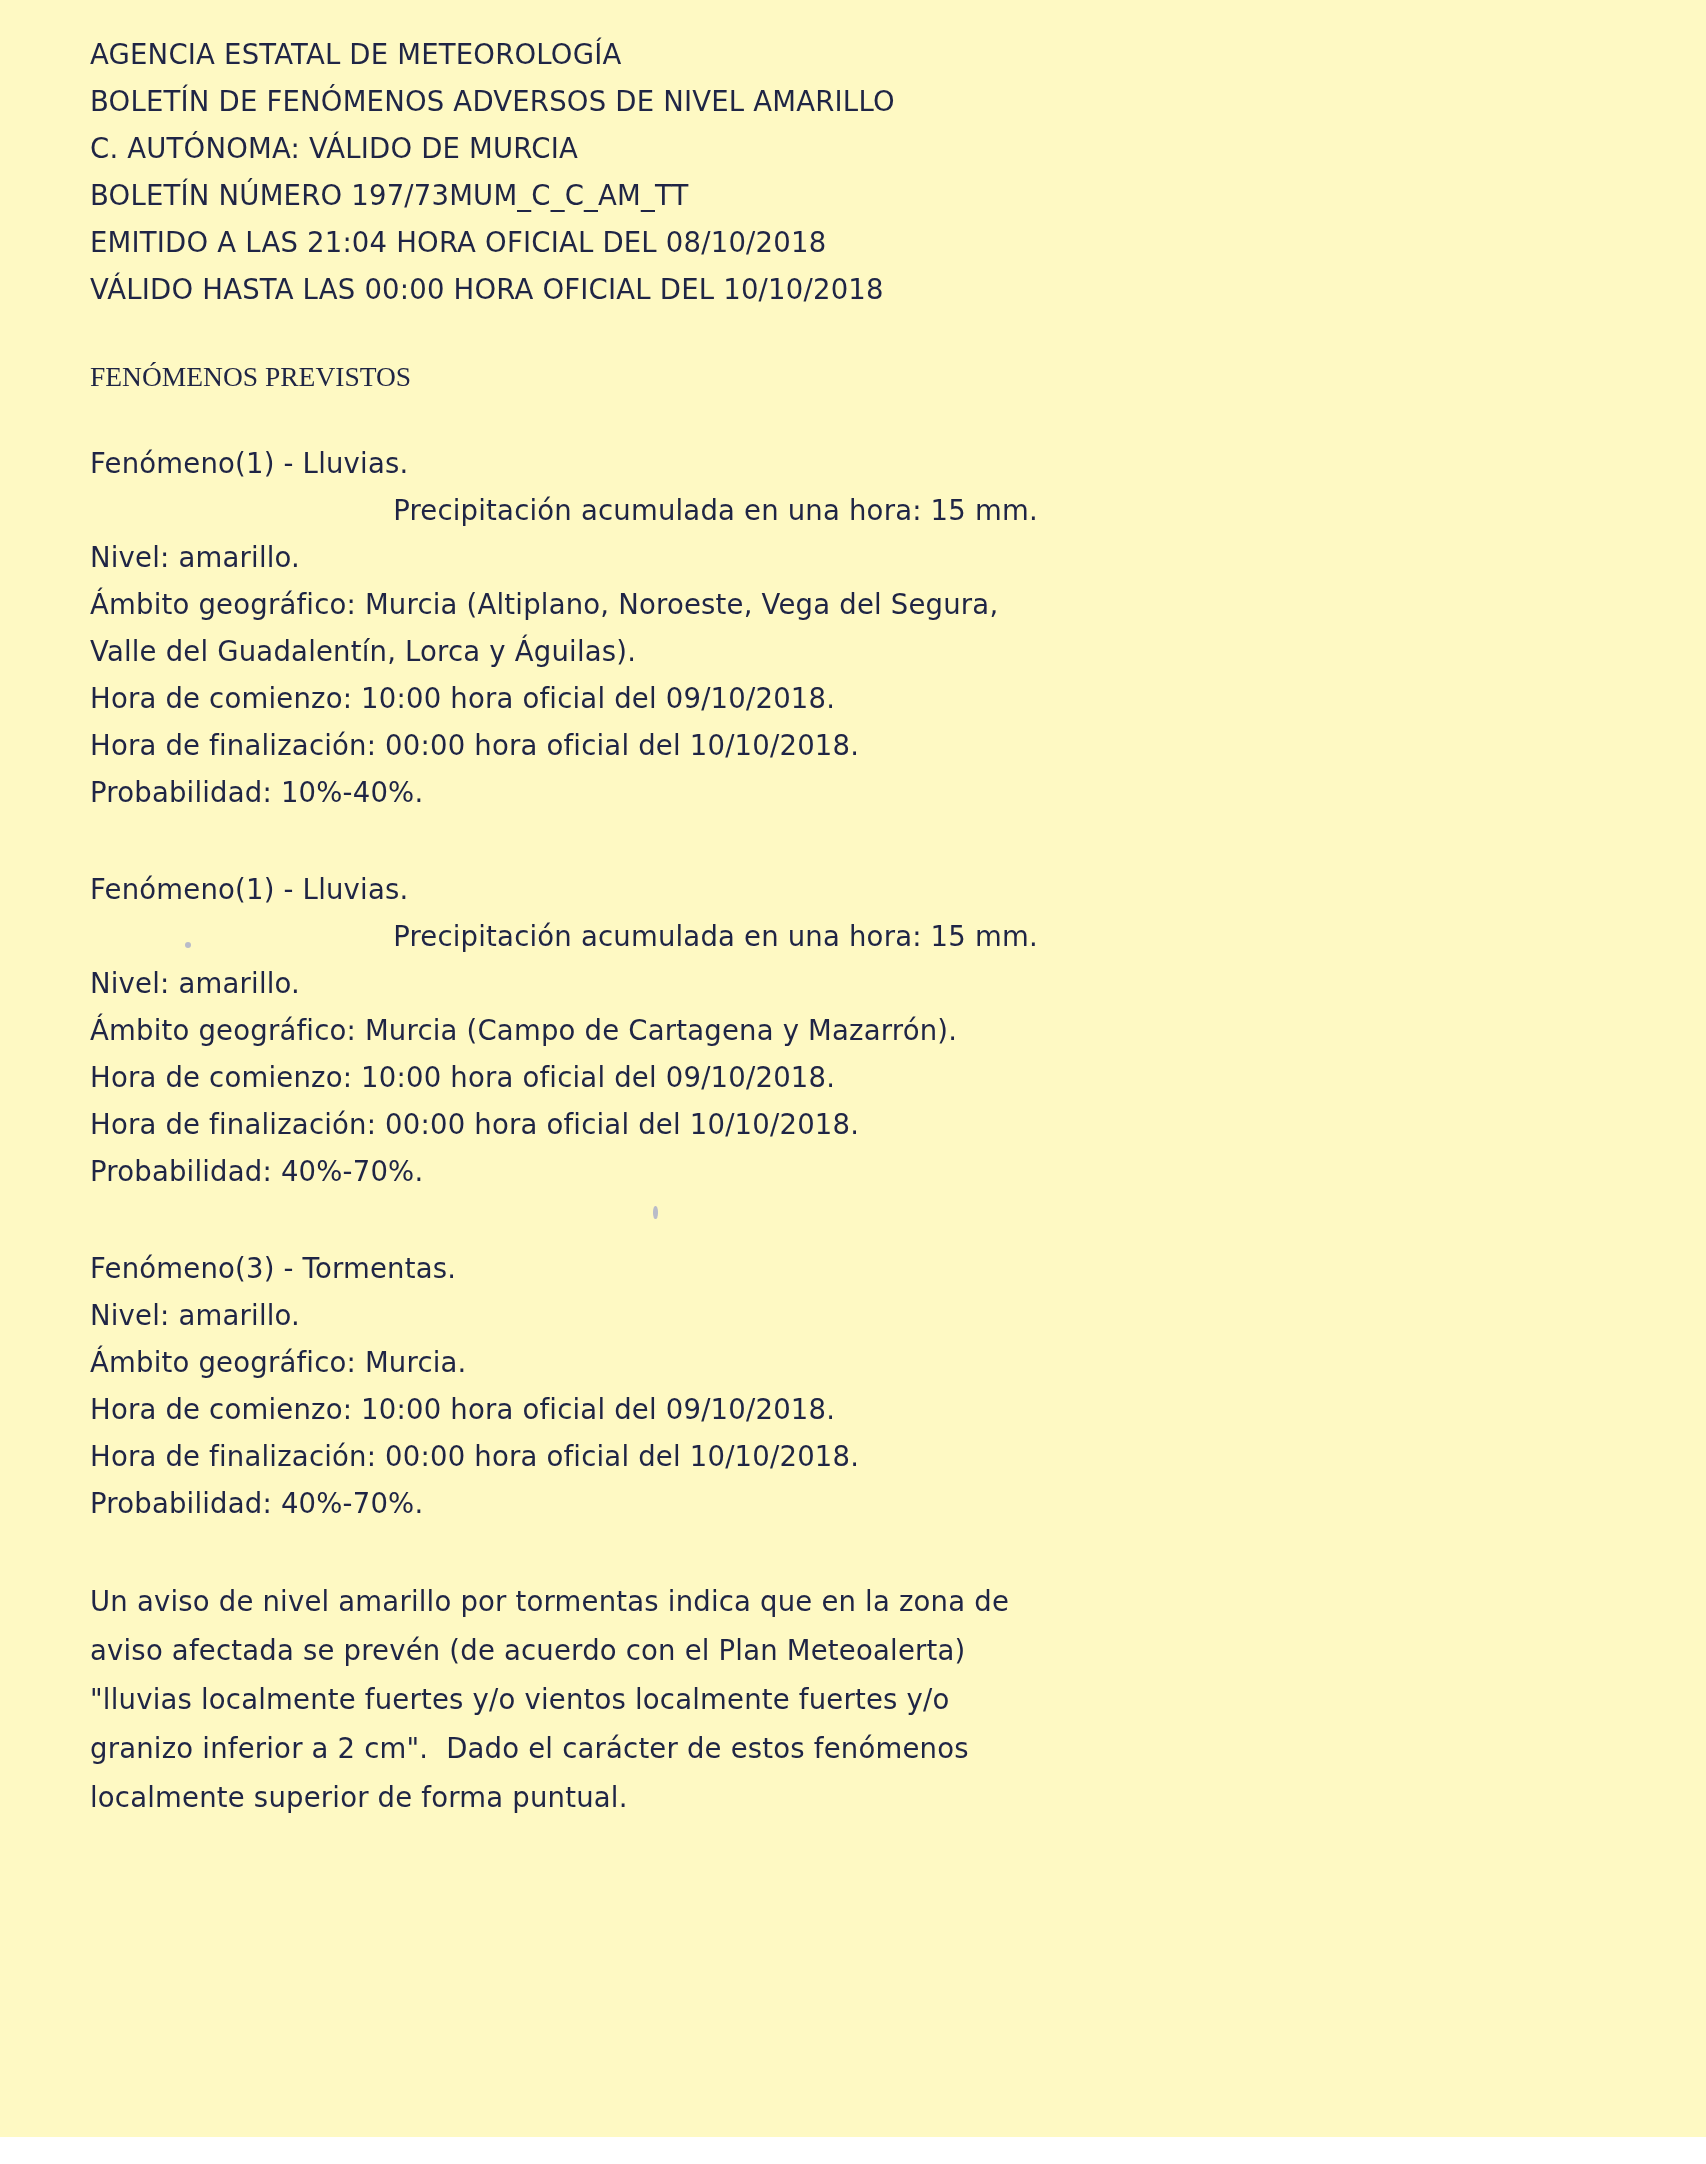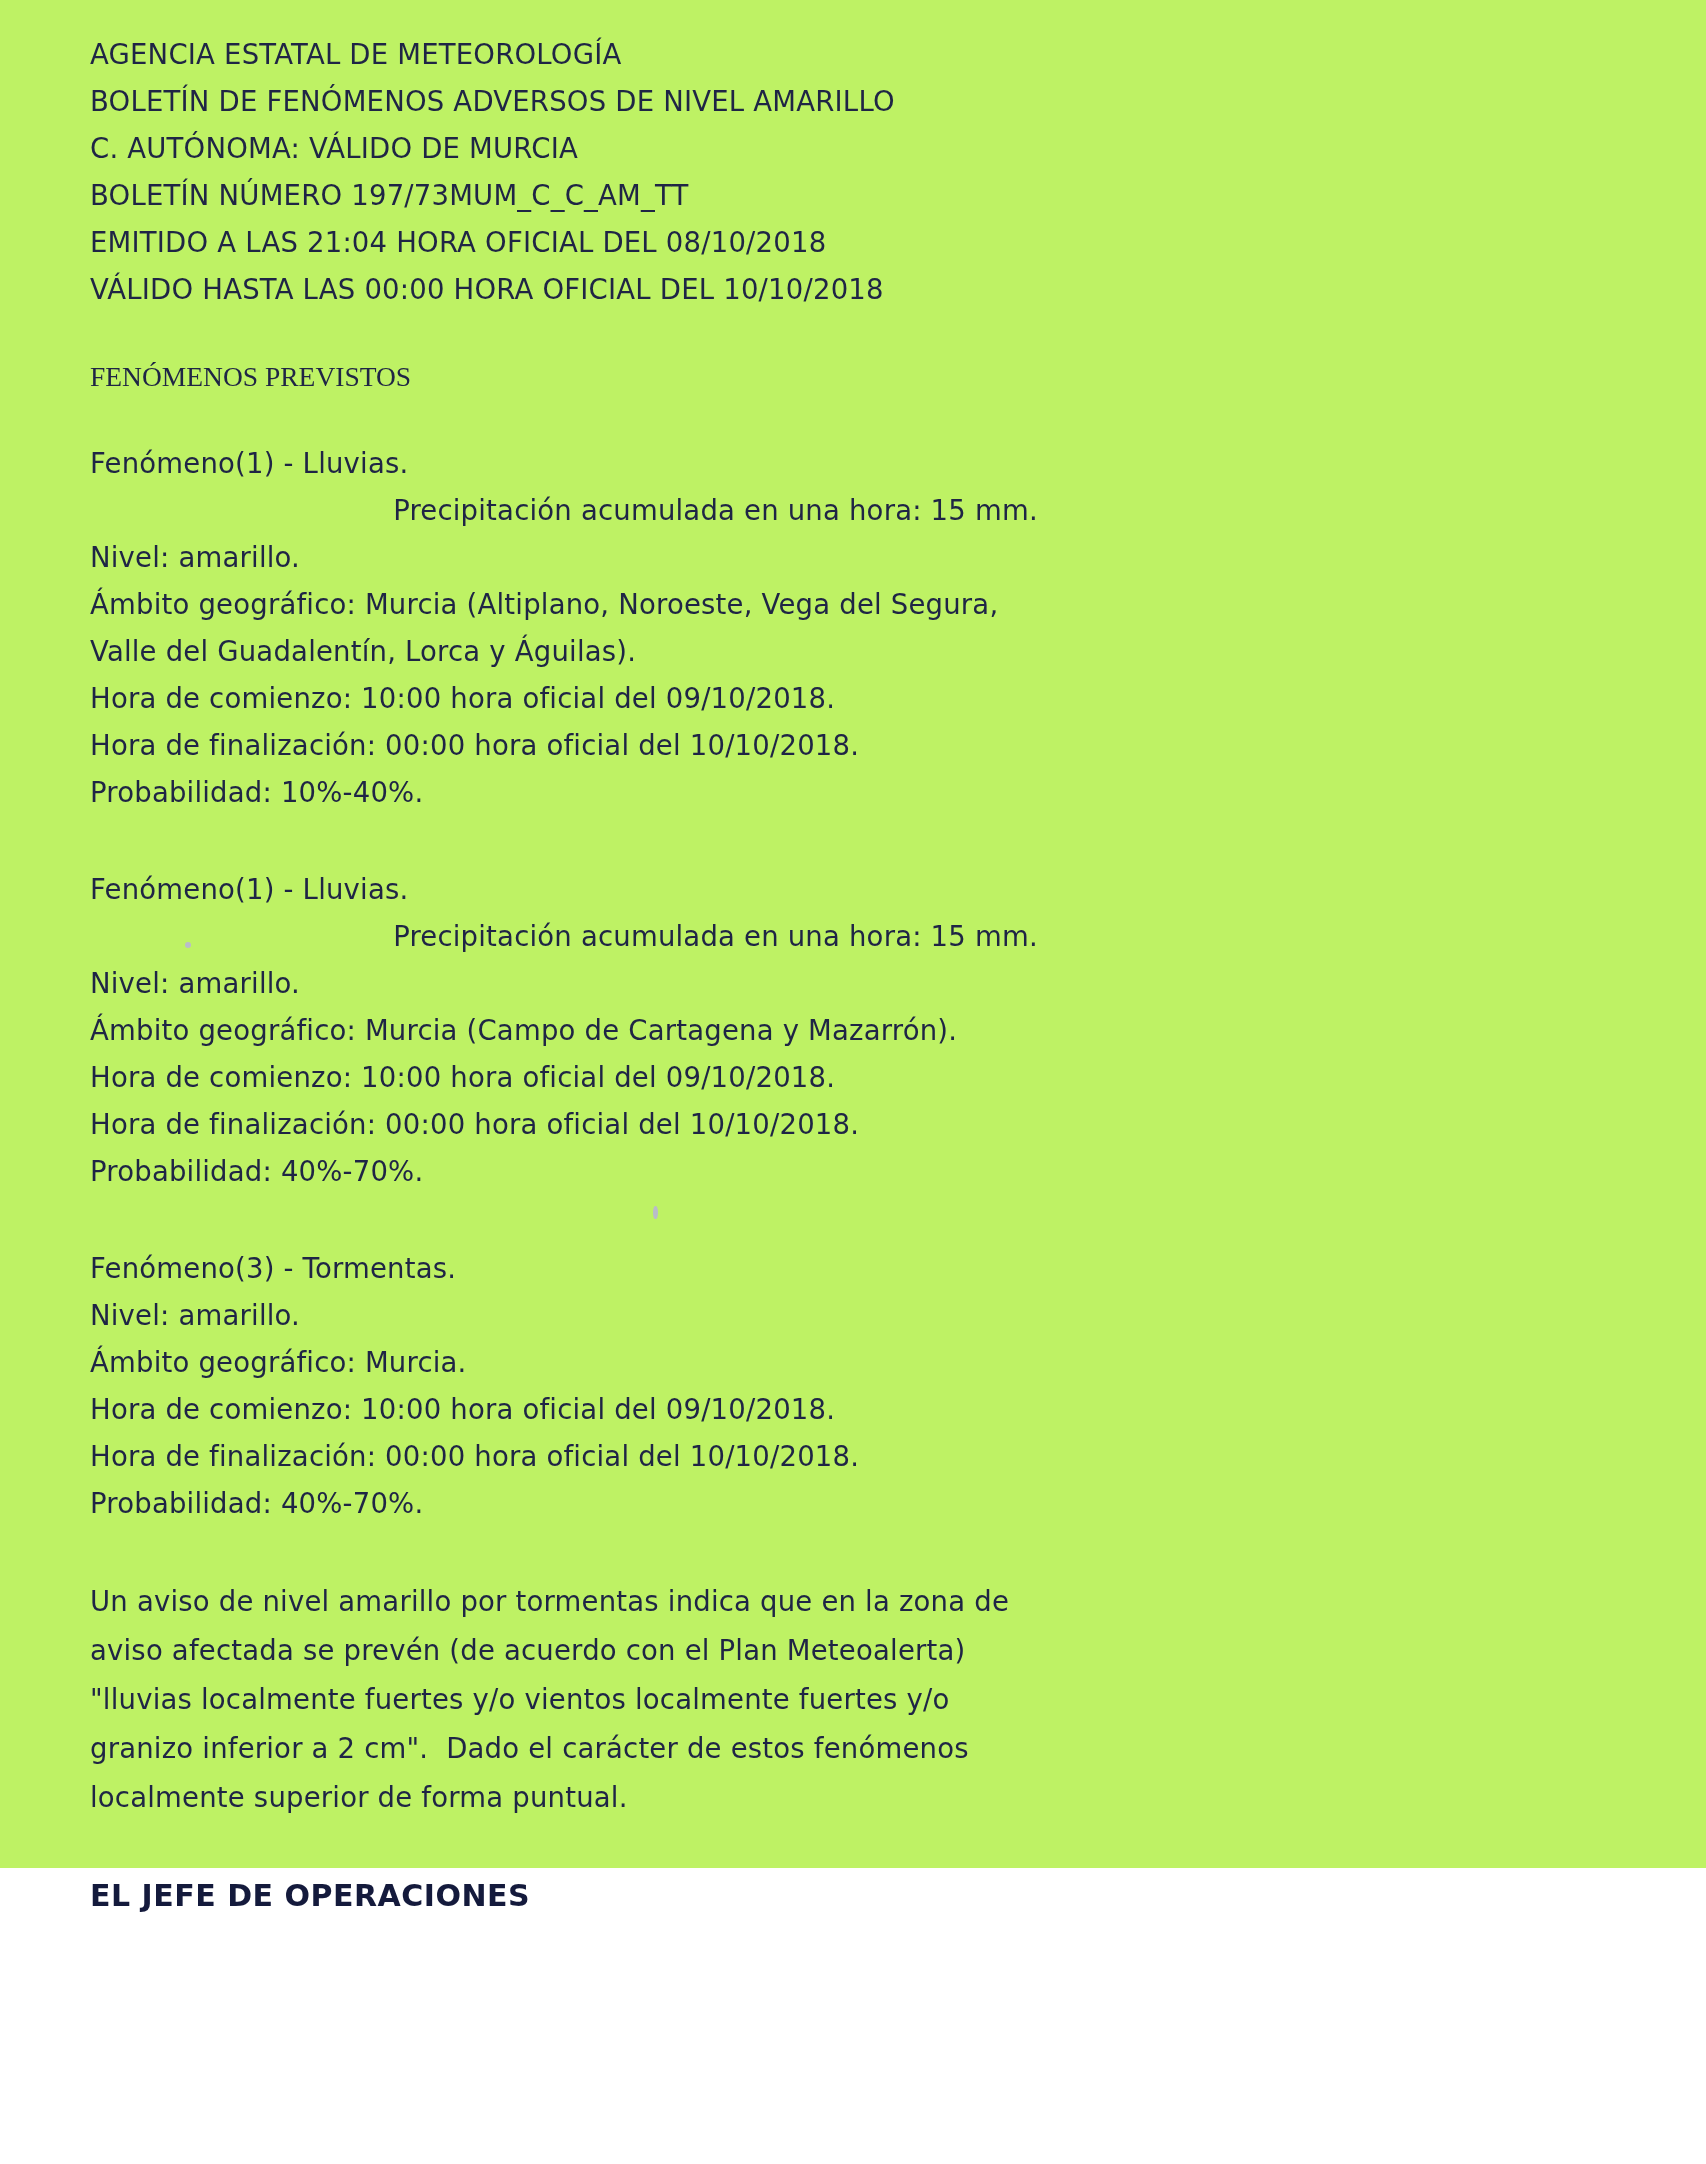--- a/index.html
+++ b/index.html
@@ -13,22 +13,22 @@
     position: relative;
     font-family: "DejaVu Sans", sans-serif;
     color: #1b1f3b;
     overflow: hidden;
   }
   .page {
     position: absolute;
     top: 0;
     left: 0;
     width: 1707px;
-    height: 1868px;
-    background: #bef264;
+    height: 2137px;
+    background: #fef9c3;
   }
   .doc {
     position: absolute;
     left: 90px;
     top: 31px;
     width: 1170px;
   }
   .line {
     font-size: 27.5px;
     line-height: 47px;
@@ -134,18 +134,17 @@
       <div class="line">Un aviso de nivel amarillo por tormentas indica que en la zona de</div>
       <div class="line">aviso afectada se prevén (de acuerdo con el Plan Meteoalerta)</div>
       <div class="line">"lluvias localmente fuertes y/o vientos localmente fuertes y/o</div>
       <div class="line">granizo inferior a 2 cm".  Dado el carácter de estos fenómenos</div>
       <div class="line">localmente superior de forma puntual.</div>
     </div>
 
     <div class="gap-md"></div>
 
     <div class="sig-block">
-      <div class="signature">EL JEFE DE OPERACIONES</div>
     </div>
 
   </div>
 </div>
 
 
 </body></html>

